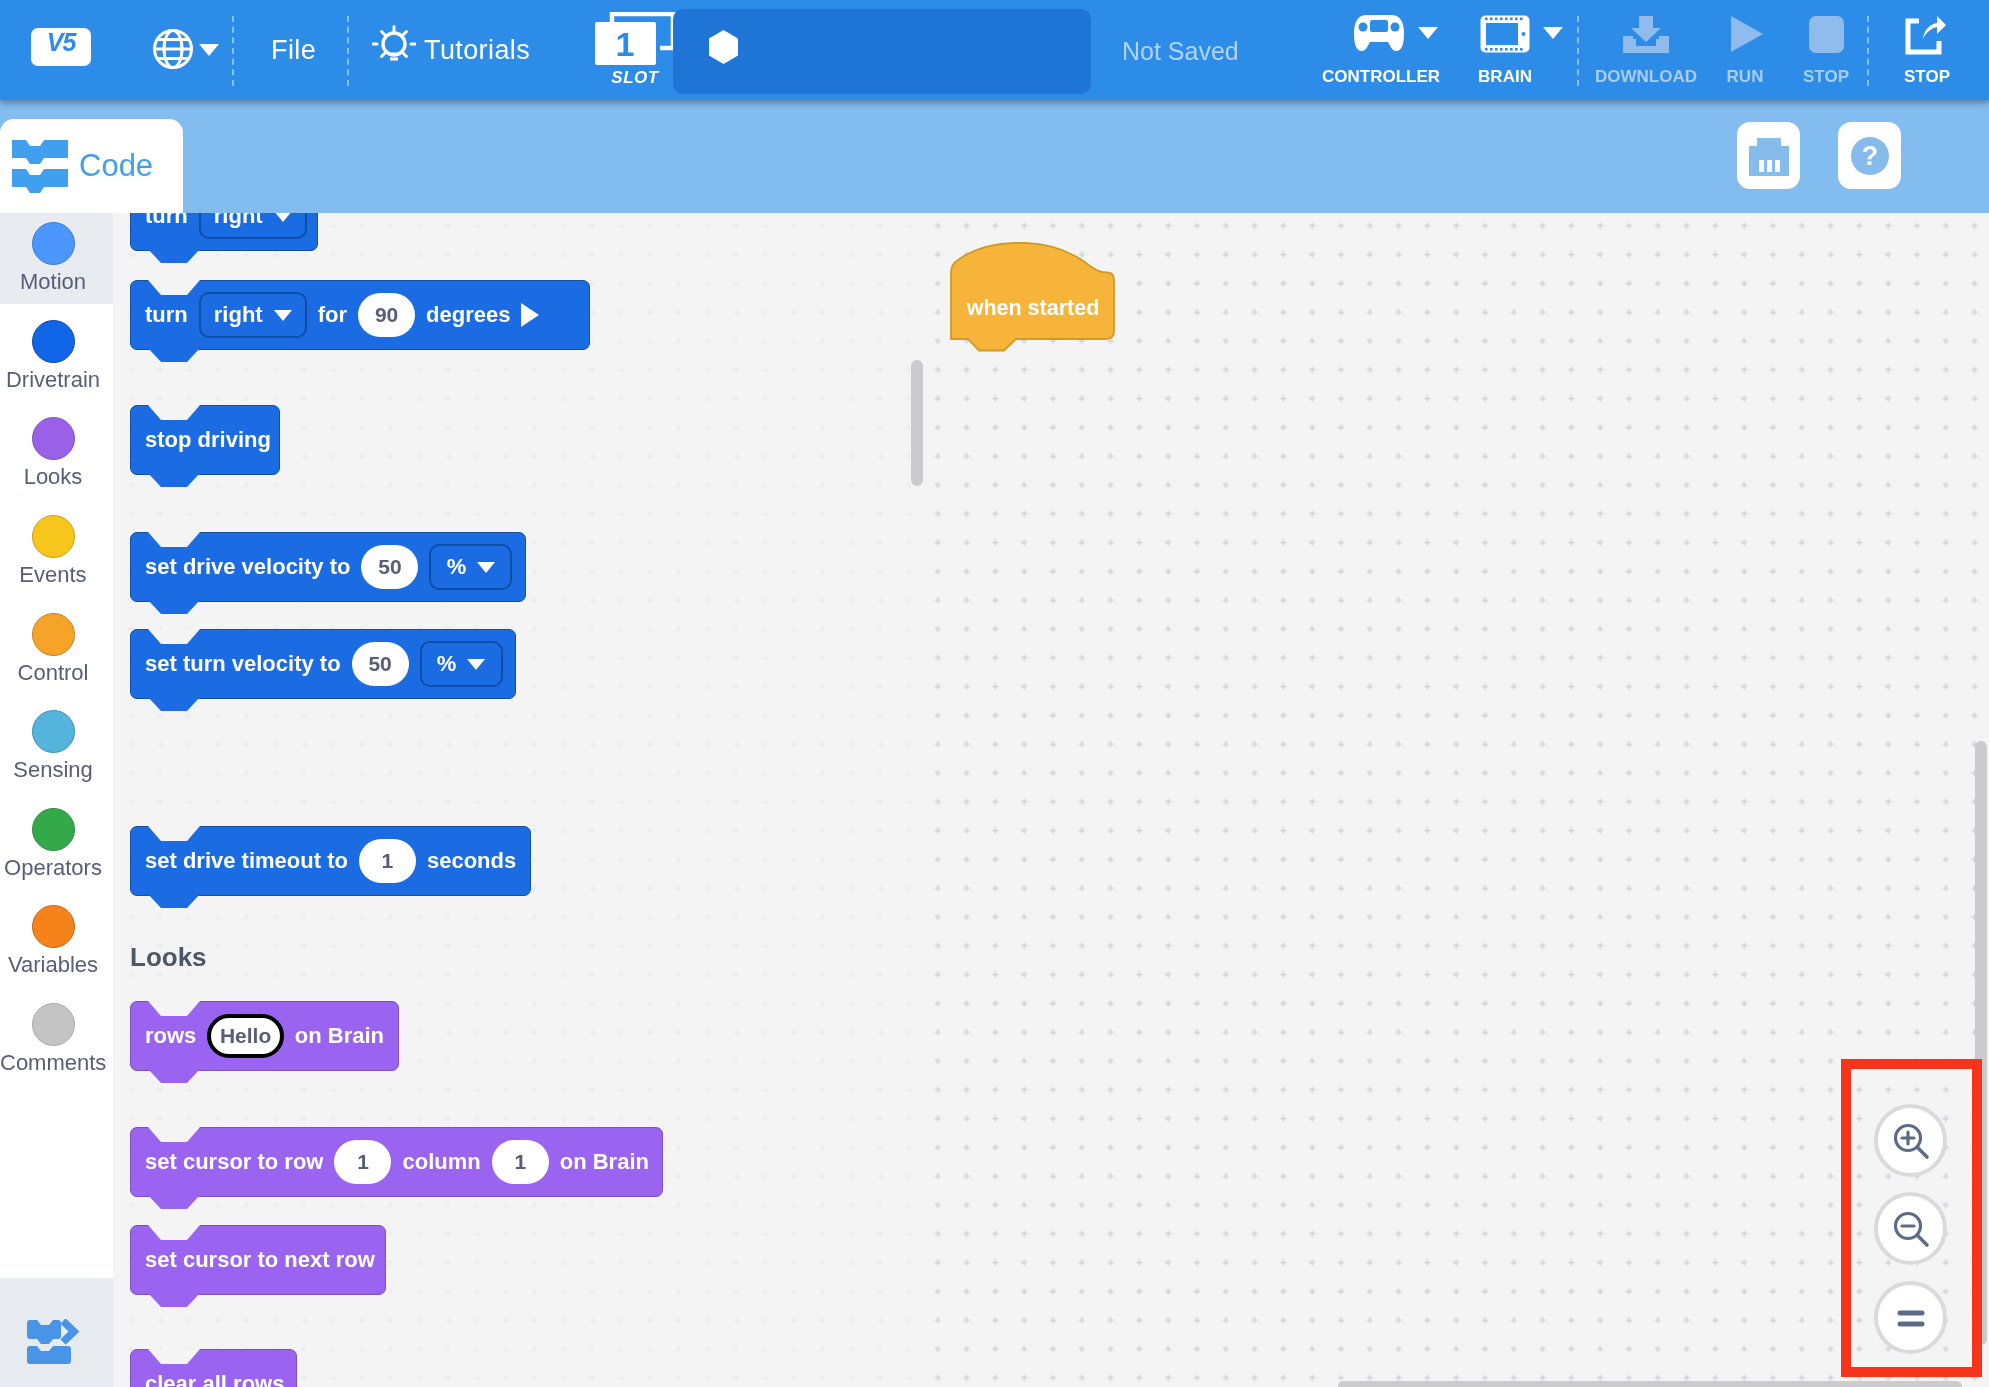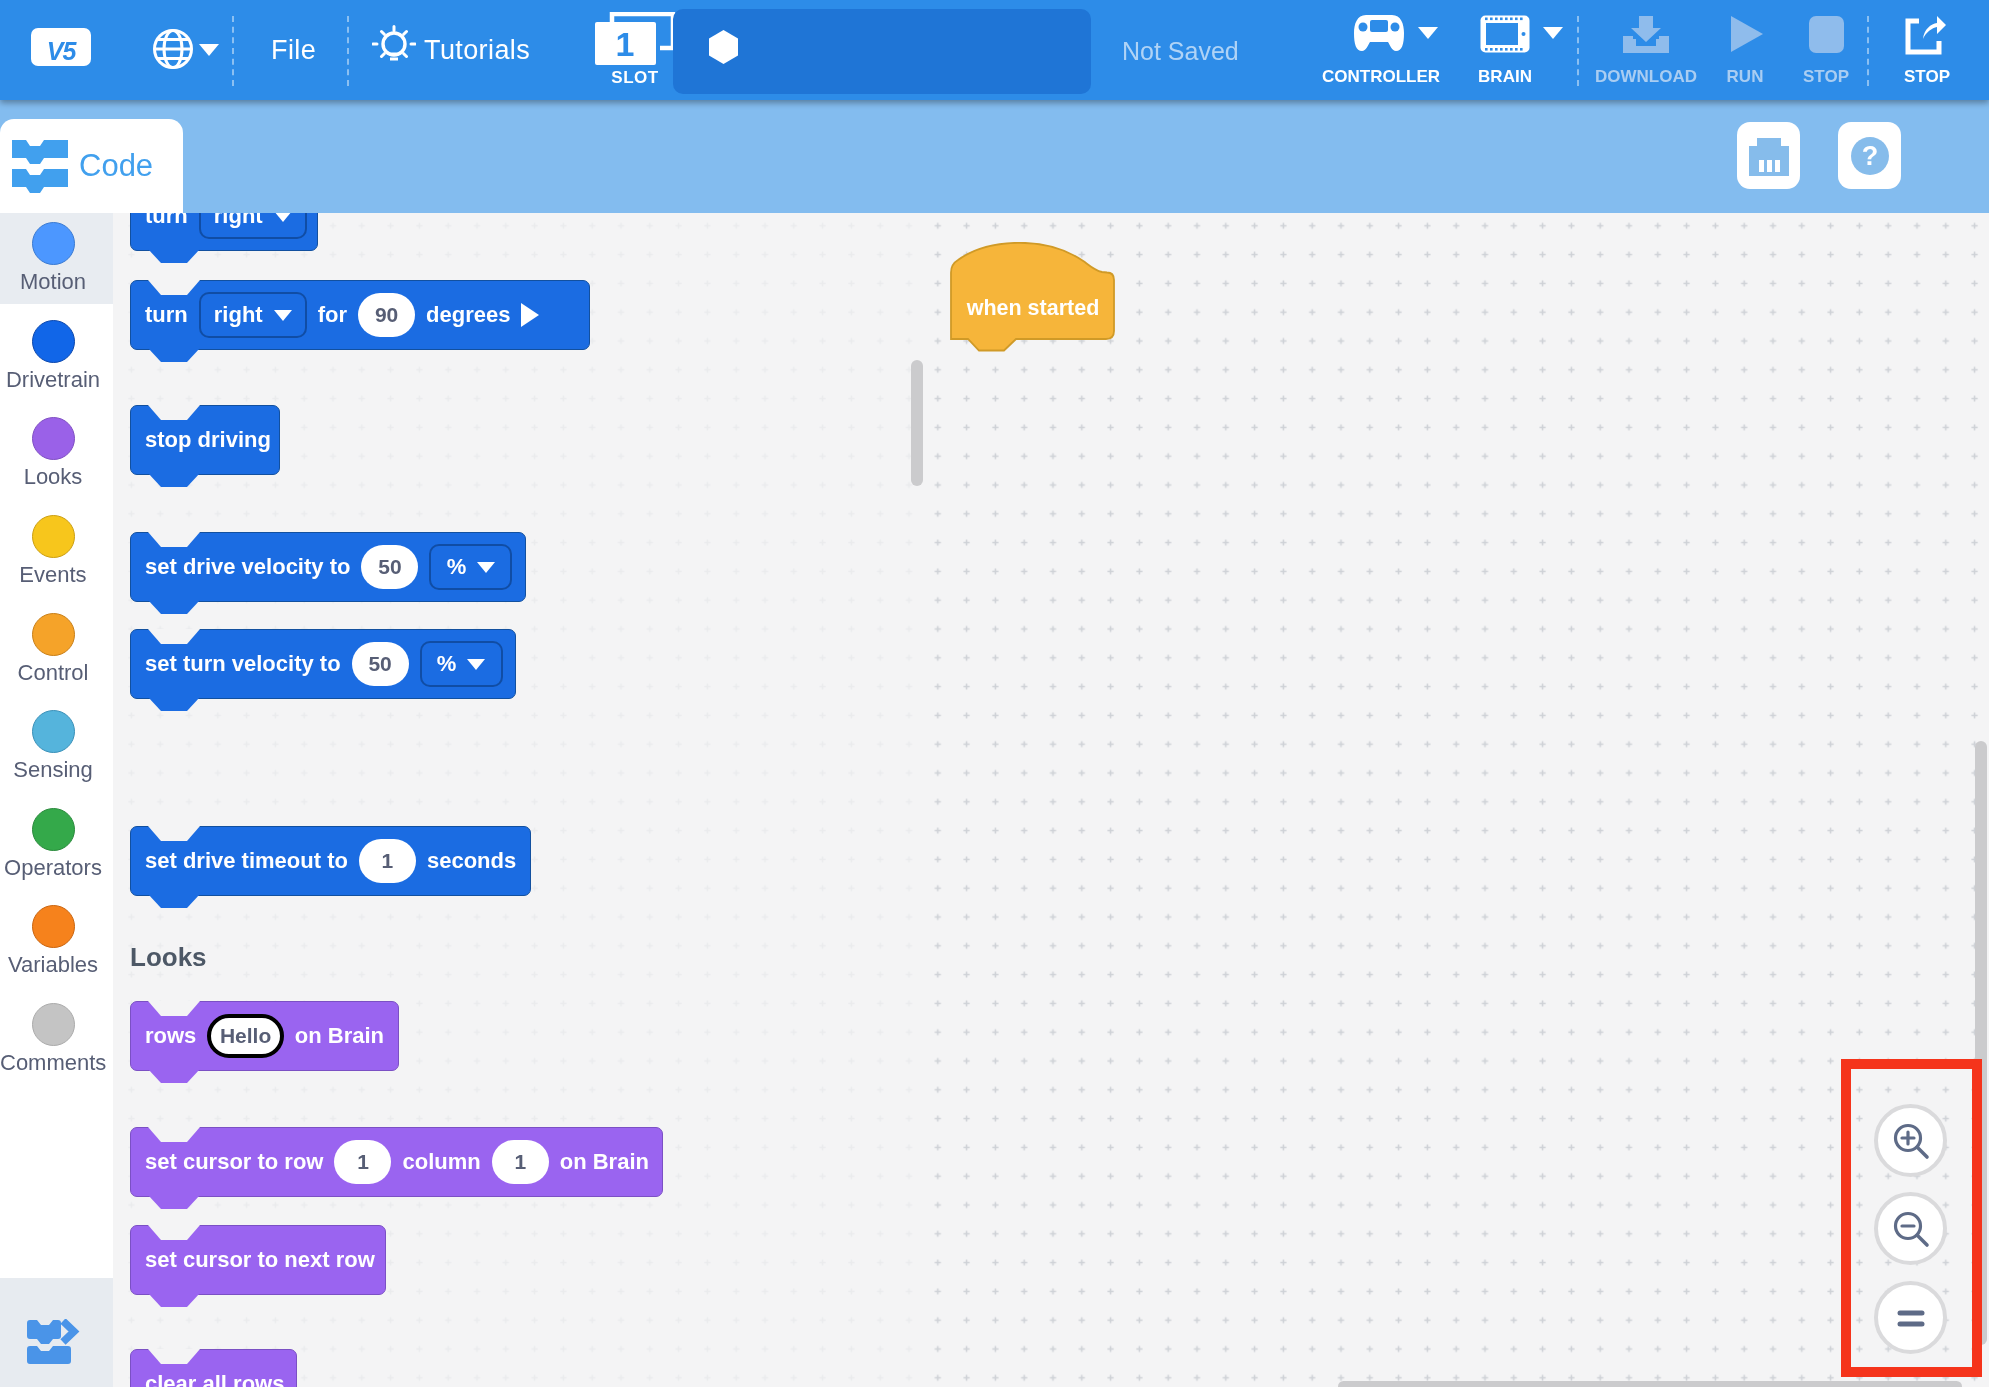--- a/index.html
+++ b/index.html
@@ -3,21 +3,21 @@
 <meta charset="utf-8">
 <style>
   * { margin:0; padding:0; box-sizing:border-box; }
   html,body { width:1989px; height:1387px; overflow:hidden; }
   body { font-family:"Liberation Sans", sans-serif; position:relative; background:#f4f4f5; }
 
   
   .topbar { position:absolute; left:0; top:0; width:1989px; height:100px; background:#2d8ce8; z-index:50;
             box-shadow:0 3px 6px rgba(0,0,0,0.33); }
   .logo { position:absolute; left:31px; top:28px; width:60px; height:38px; background:#fff; border-radius:7px;
-          display:flex; align-items:flex-end; justify-content:center; }
+          display:flex; align-items:flex-start; justify-content:center; }
   .logo span { color:#2d8ce8; font-weight:bold; font-style:italic; font-size:25px; letter-spacing:-1px; }
   .vdiv { position:absolute; top:16px; height:70px; width:0; border-left:2px dashed rgba(255,255,255,0.45); }
   .tb-txt { position:absolute; color:#fff; font-size:27px; top:35px; letter-spacing:0.4px; }
   .caret { display:inline-block; width:0; height:0; border-left:10px solid transparent; border-right:10px solid transparent; border-top:12px solid #fff; }
   .tb-item { position:absolute; text-align:center; }
   .tb-label { color:#fff; font-size:17px; font-weight:bold; letter-spacing:0px; position:absolute; top:67px; width:100%; text-align:center; white-space:nowrap; }
   .dis { color:#a9cdf2 !important; }
   .projbtn { position:absolute; left:673px; top:9px; width:418px; height:85px; background:#1f75d6; border-radius:10px; }
   .projbtn .hex { position:absolute; left:34px; top:20px; }
   .projbtn .ptxt { position:absolute; left:99px; top:0; height:85px; display:flex; align-items:center; color:#fff; font-size:30px; }
@@ -288,21 +288,21 @@
     <path d="M17,29 h10 M18,34 h8" stroke="#fff" stroke-width="3.2"></path>
     <path d="M22,1.5 v4 M5,19 h-4 M43,19 h-4 M9.5,6.5 l2.8,2.8 M34.5,6.5 l-2.8,2.8 M9.5,31.5 l2.8,-2.8 M34.5,31.5 l-2.8,-2.8" stroke="#fff" stroke-width="3" stroke-linecap="round"></path>
   </svg>
   <div class="tb-txt" style="left:424px;">Tutorials</div>
 
   <svg width="82" height="54" viewBox="0 0 82 54" style="position:absolute;left:594px;top:12px;">
     <path d="M18,10 V2 h61 v34 h-13" fill="none" stroke="#fff" stroke-width="4.5"></path>
     <rect x="1" y="10" width="61" height="43" fill="#fff" rx="2"></rect>
     <text x="31" y="44" text-anchor="middle" font-family="Liberation Sans, sans-serif" font-size="34" font-weight="bold" fill="#2d8ce8">1</text>
   </svg>
-  <div style="position:absolute;left:594px;top:68px;width:82px;text-align:center;color:#fff;font-weight:bold;font-size:17px;letter-spacing:0.5px;">SLOT</div>
+  <div style="position:absolute;left:594px;top:68px;width:82px;text-align:center;color:#fff;font-weight:bold;font-size:17px;letter-spacing:0.5px;font-style:italic;">SLOT</div>
 
   <div class="projbtn">
     <svg class="hex" width="33" height="36" viewBox="0 0 33 36">
         <path d="M16.5,1 L31,9.5 V26.5 L16.5,35 L2,26.5 V9.5 Z" fill="#fff"></path>
       </svg>
   </div>
 
   <div class="notsaved">Not Saved</div>
 
   <div class="tb-item" style="left:1321px;top:0;width:120px;height:100px;">

